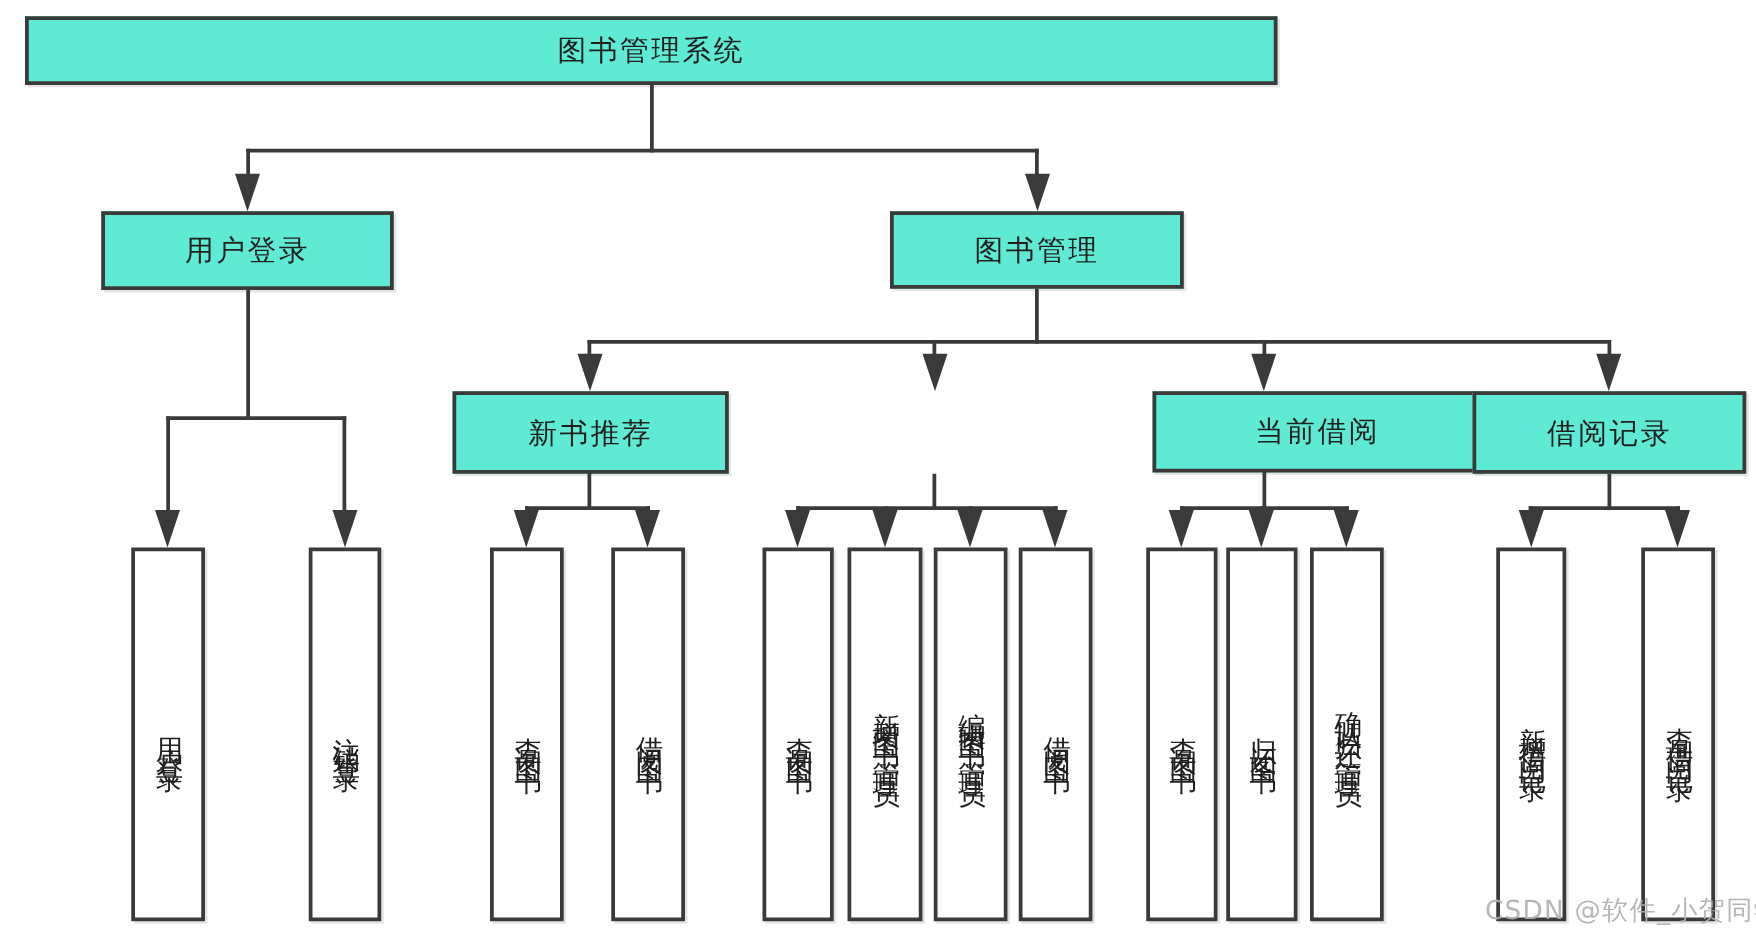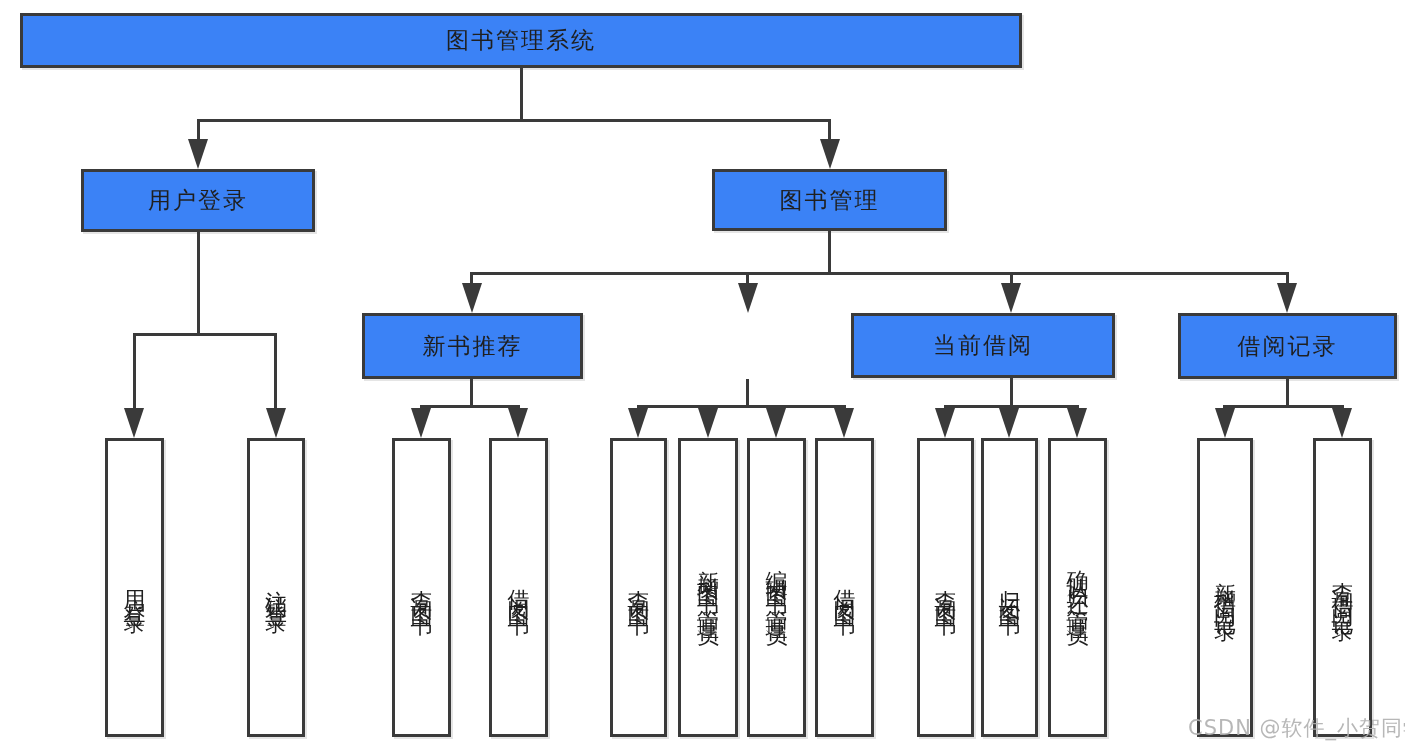--- a/index.html
+++ b/index.html
@@ -7,21 +7,21 @@
   }
   html,body{margin:0;padding:0;background:var(--background);}
   .canvas{
     position:relative; width:1405px; height:747px; overflow:hidden;
     background:var(--background);
     font-family:"DejaVu Sans","Liberation Sans",sans-serif;
     color:var(--text);
   }
   .node{
     position:absolute; box-sizing:border-box;
-    border:3px solid var(--line); background:#3b82f6;
+    border:3px solid var(--line); background:#5eead4;
     display:flex; align-items:center; justify-content:center;
     box-shadow:2px 2px 0 rgba(0,0,0,0.10);
   }
   .node span{
     font-size:23px; letter-spacing:2px; white-space:nowrap; color:var(--text);
   }
   .leaf{
     position:absolute; box-sizing:border-box; top:438px; height:299px;
     border:3px solid var(--line); background:#fff;
     display:flex; align-items:center; justify-content:center;
@@ -57,21 +57,21 @@
   <div class="node" style="left:81px;top:169px;width:234px;height:63px;">
     <span>用户登录</span>
   </div>
   <div class="node" style="left:362px;top:313px;width:221px;height:66px;">
     <span>新书推荐</span>
   </div>
 
   <div class="node" style="left:712px;top:169px;width:235px;height:62px;">
     <span>图书管理</span>
   </div>
-  <div class="node" style="left:851px;top:313px;width:264px;height:65px;">
+  <div class="node" style="left:922px;top:313px;width:264px;height:65px;">
     <span>当前借阅</span>
   </div>
   <div class="node" style="left:1178px;top:313px;width:219px;height:66px;">
     <span>借阅记录</span>
   </div>
 
   <div class="leaf" style="left:105px;width:59px;">
     <span>用户登录</span>
   </div>
   <div class="leaf" style="left:247px;width:58px;">

